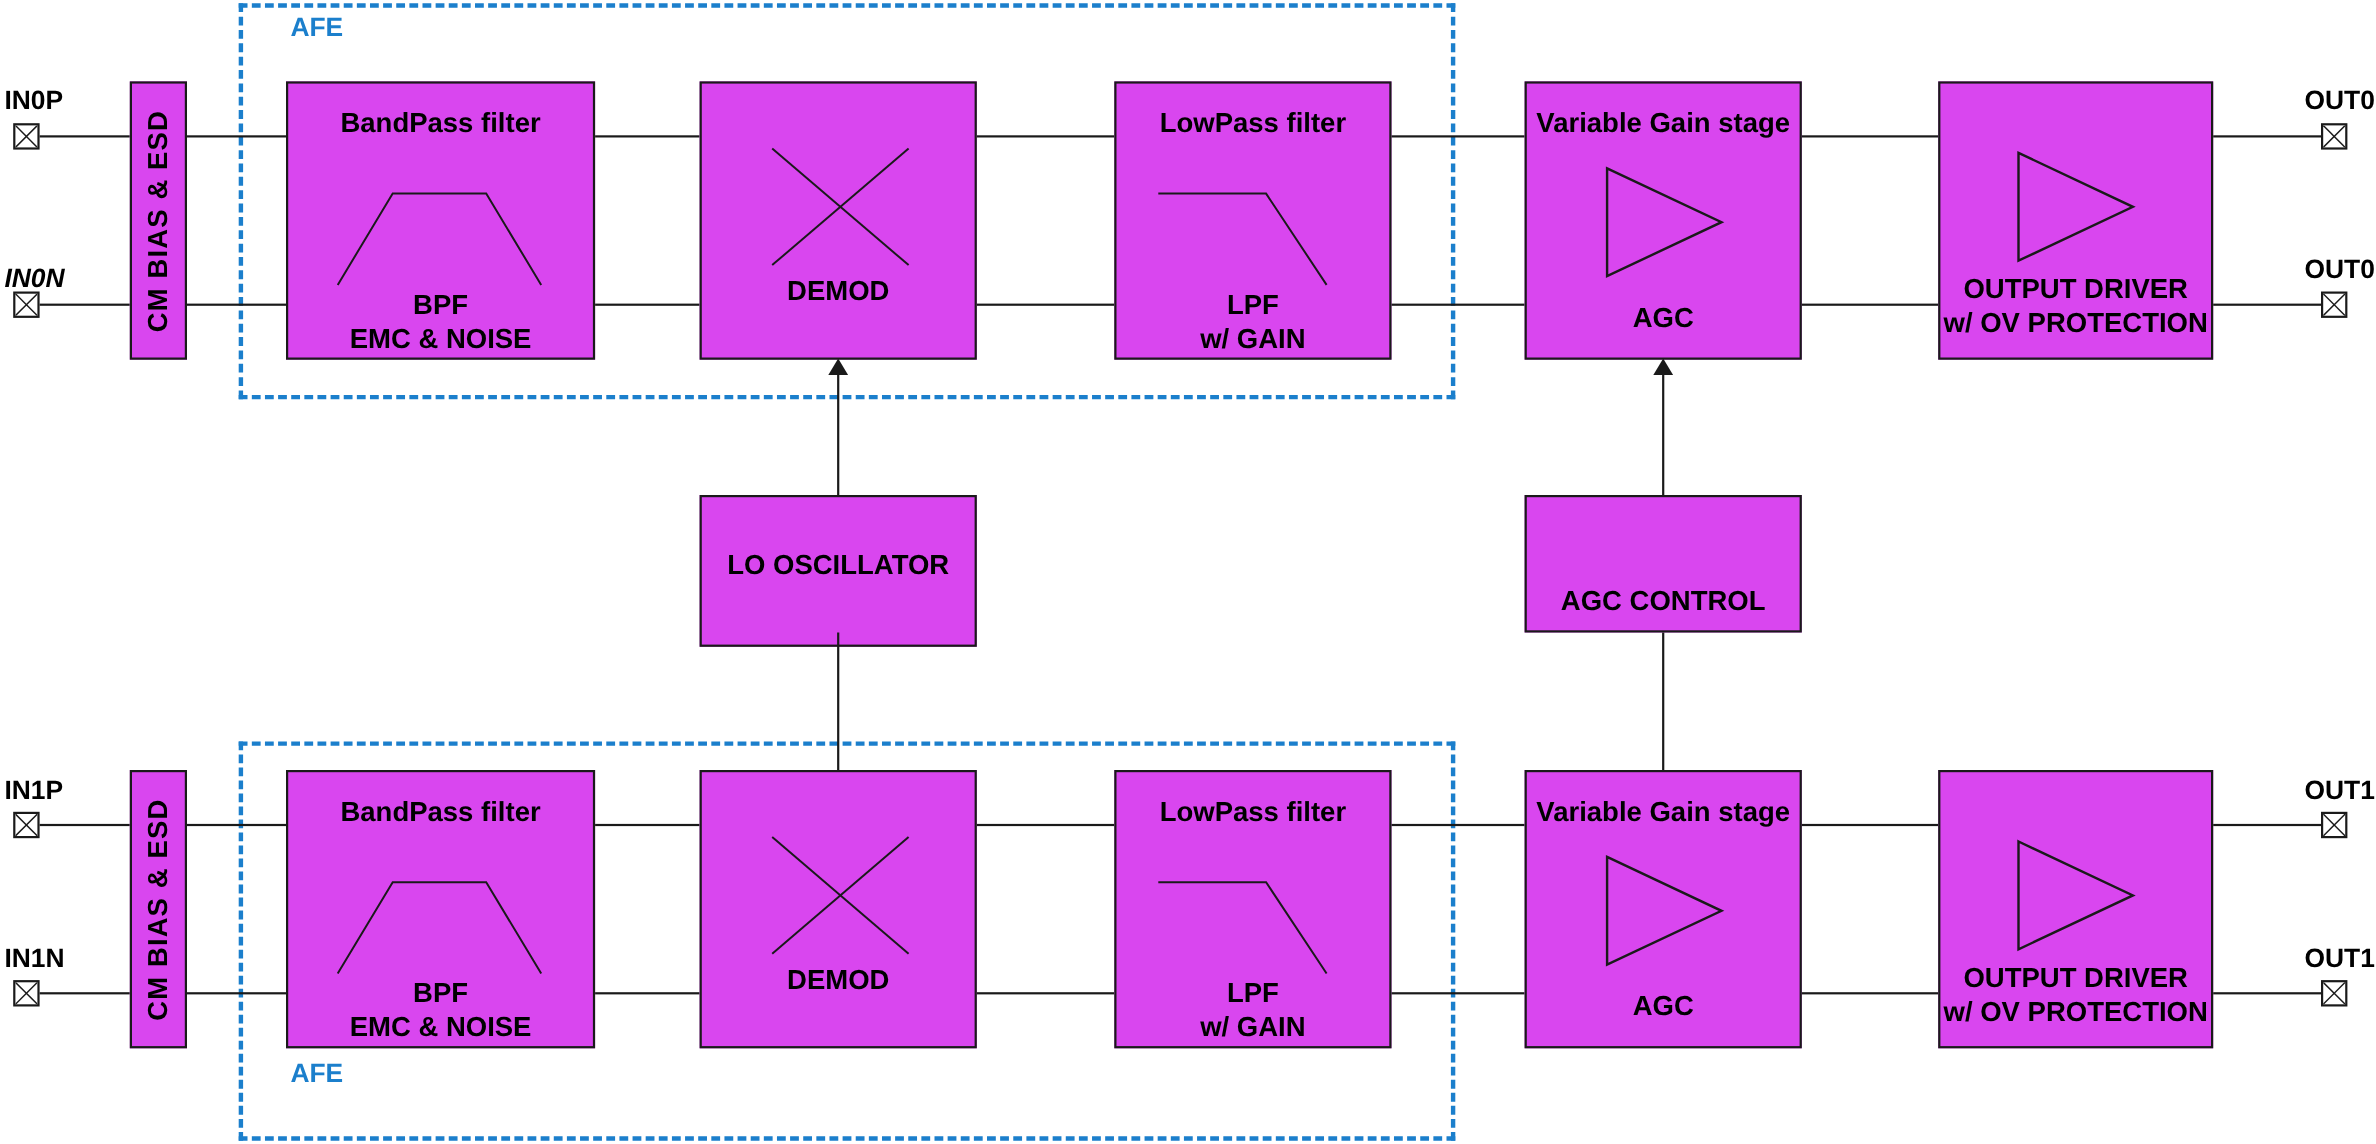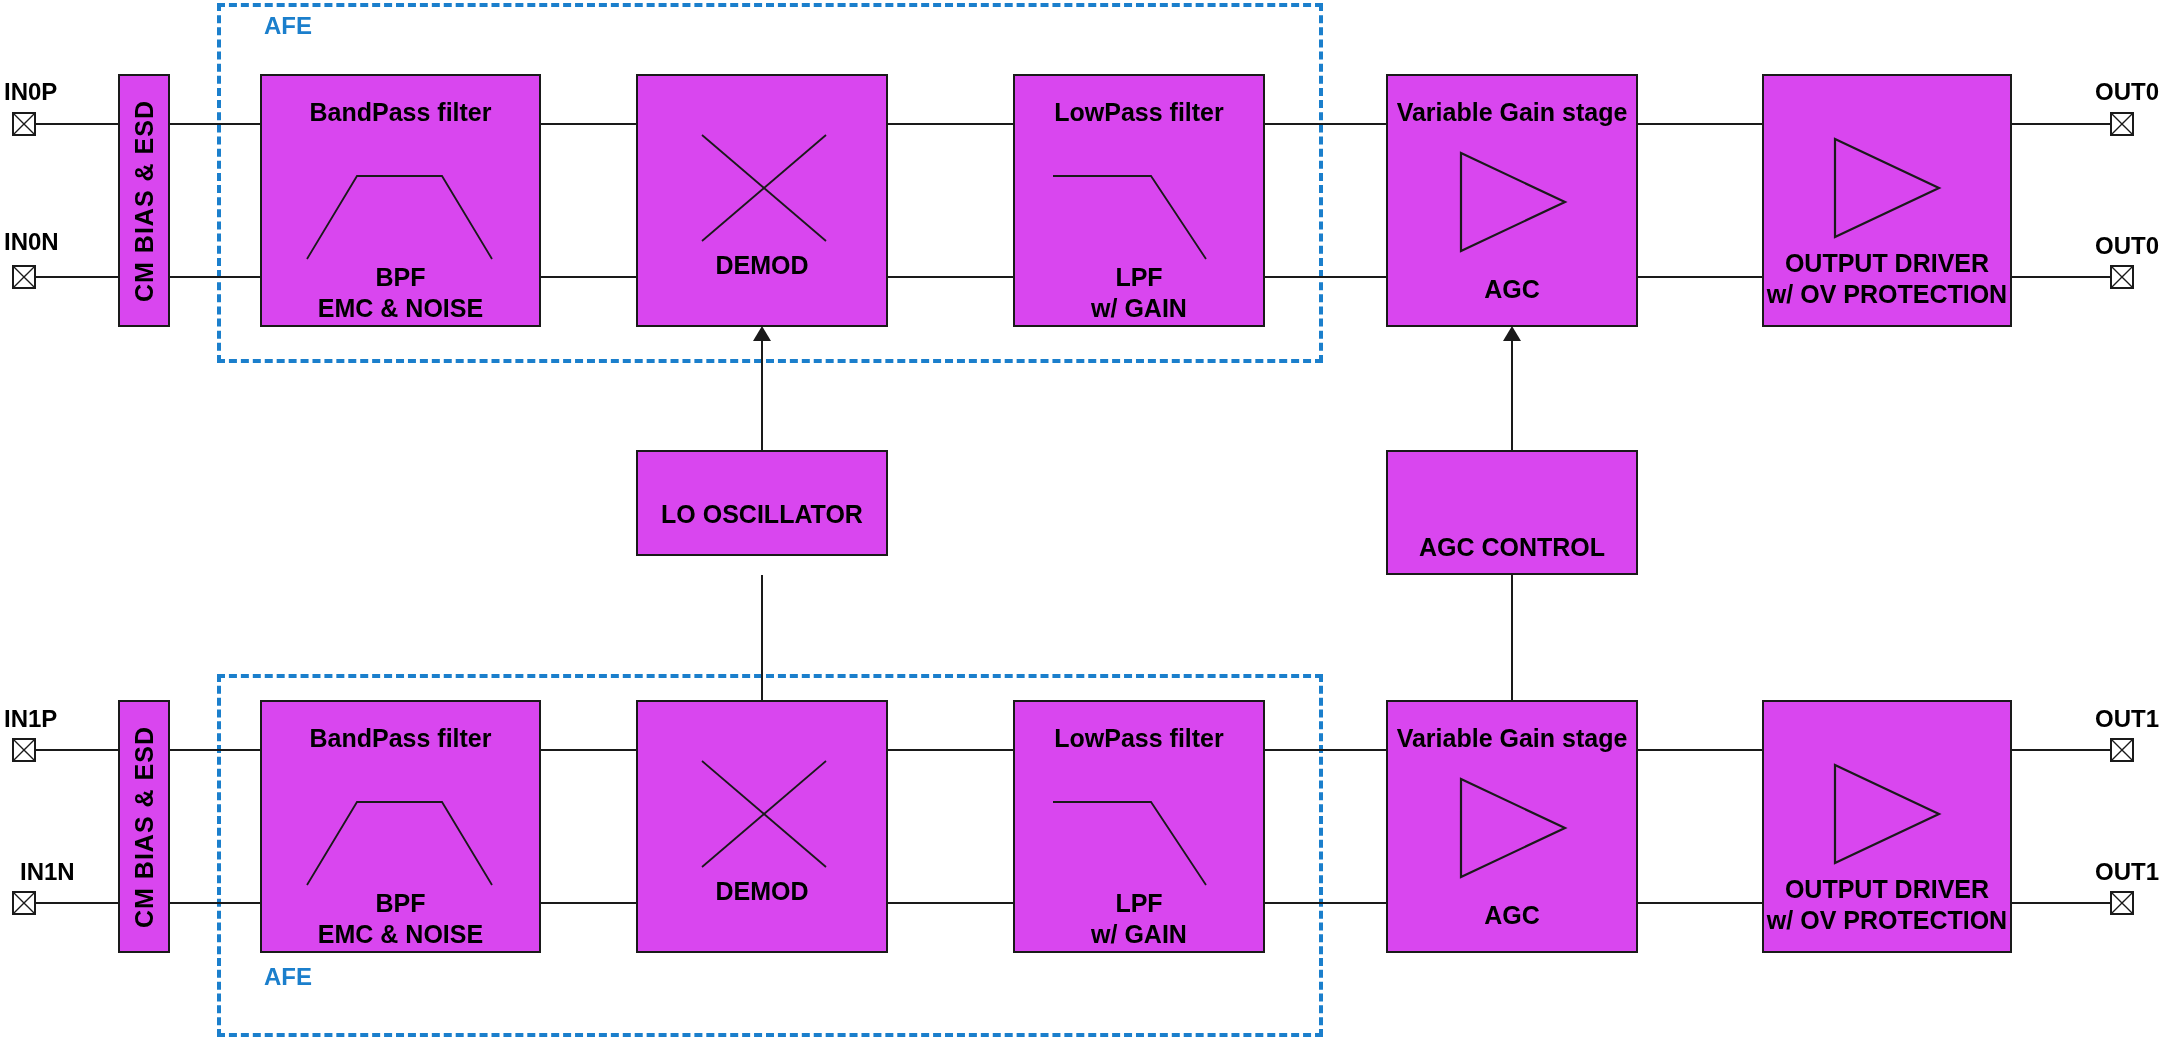--- a/index.html
+++ b/index.html
@@ -43,21 +43,21 @@
   <div class="afe" style="left:217px;top:674px;width:1106px;height:363px;"></div>
   <div class="afe-label" style="left:264px;top:963px;">AFE</div>
 
   <div class="pinlabel" style="left:4px;top:78px;">IN0P</div>
   <div class="pin" style="left:12px;top:112px;">
     <svg viewBox="0 0 24 24">
         <line x1="0" y1="0" x2="24" y2="24" stroke="#1a1a1a" stroke-width="1.6"></line>
         <line x1="24" y1="0" x2="0" y2="24" stroke="#1a1a1a" stroke-width="1.6"></line>
       </svg>
   </div>
-  <div class="pinlabel" style="left:4px;top:228px;">IN0N</div>
+  <div class="pinlabel" style="left:4px;top:240px;font-style:italic;">IN0N</div>
   <div class="pin" style="left:12px;top:265px;">
     <svg viewBox="0 0 24 24">
         <line x1="0" y1="0" x2="24" y2="24" stroke="#1a1a1a" stroke-width="1.6"></line>
         <line x1="24" y1="0" x2="0" y2="24" stroke="#1a1a1a" stroke-width="1.6"></line>
       </svg>
   </div>
 
   <div class="wire h" style="left:36px;top:123px;width:82px;"></div>
   <div class="wire h" style="left:36px;top:276px;width:82px;"></div>
 
@@ -149,21 +149,21 @@
       </svg>
   </div>
   <div class="pinlabel" style="left:2095px;top:232px;">OUT0N</div>
   <div class="pin" style="left:2110px;top:265px;">
     <svg viewBox="0 0 24 24">
         <line x1="0" y1="0" x2="24" y2="24" stroke="#1a1a1a" stroke-width="1.6"></line>
         <line x1="24" y1="0" x2="0" y2="24" stroke="#1a1a1a" stroke-width="1.6"></line>
       </svg>
   </div>
 
-  <div class="box" style="left:636px;top:450px;width:252px;height:106px;">
+  <div class="box" style="left:636px;top:450px;width:252px;height:138px;">
     <div class="blocktitle" style="top:48px;">LO OSCILLATOR</div>
   </div>
 
   <div class="wire v" style="left:761px;top:334px;height:116px;"></div>
   <div class="glyph" style="left:752px;top:326px;">
     <svg width="20" height="16" viewBox="0 0 20 16">
         <polygon points="10,0 19,15 1,15" fill="#1a1a1a"></polygon>
       </svg>
   </div>
 
@@ -192,21 +192,21 @@
       </svg>
   </div>
 
   <div class="pinlabel" style="left:4px;top:705px;">IN1P</div>
   <div class="pin" style="left:12px;top:738px;">
     <svg viewBox="0 0 24 24">
         <line x1="0" y1="0" x2="24" y2="24" stroke="#1a1a1a" stroke-width="1.6"></line>
         <line x1="24" y1="0" x2="0" y2="24" stroke="#1a1a1a" stroke-width="1.6"></line>
       </svg>
   </div>
-  <div class="pinlabel" style="left:20px;top:858px;">IN1N</div>
+  <div class="pinlabel" style="left:4px;top:858px;">IN1N</div>
   <div class="pin" style="left:12px;top:891px;">
     <svg viewBox="0 0 24 24">
         <line x1="0" y1="0" x2="24" y2="24" stroke="#1a1a1a" stroke-width="1.6"></line>
         <line x1="24" y1="0" x2="0" y2="24" stroke="#1a1a1a" stroke-width="1.6"></line>
       </svg>
   </div>
 
   <div class="wire h" style="left:36px;top:749px;width:82px;"></div>
   <div class="wire h" style="left:36px;top:902px;width:82px;"></div>
 

